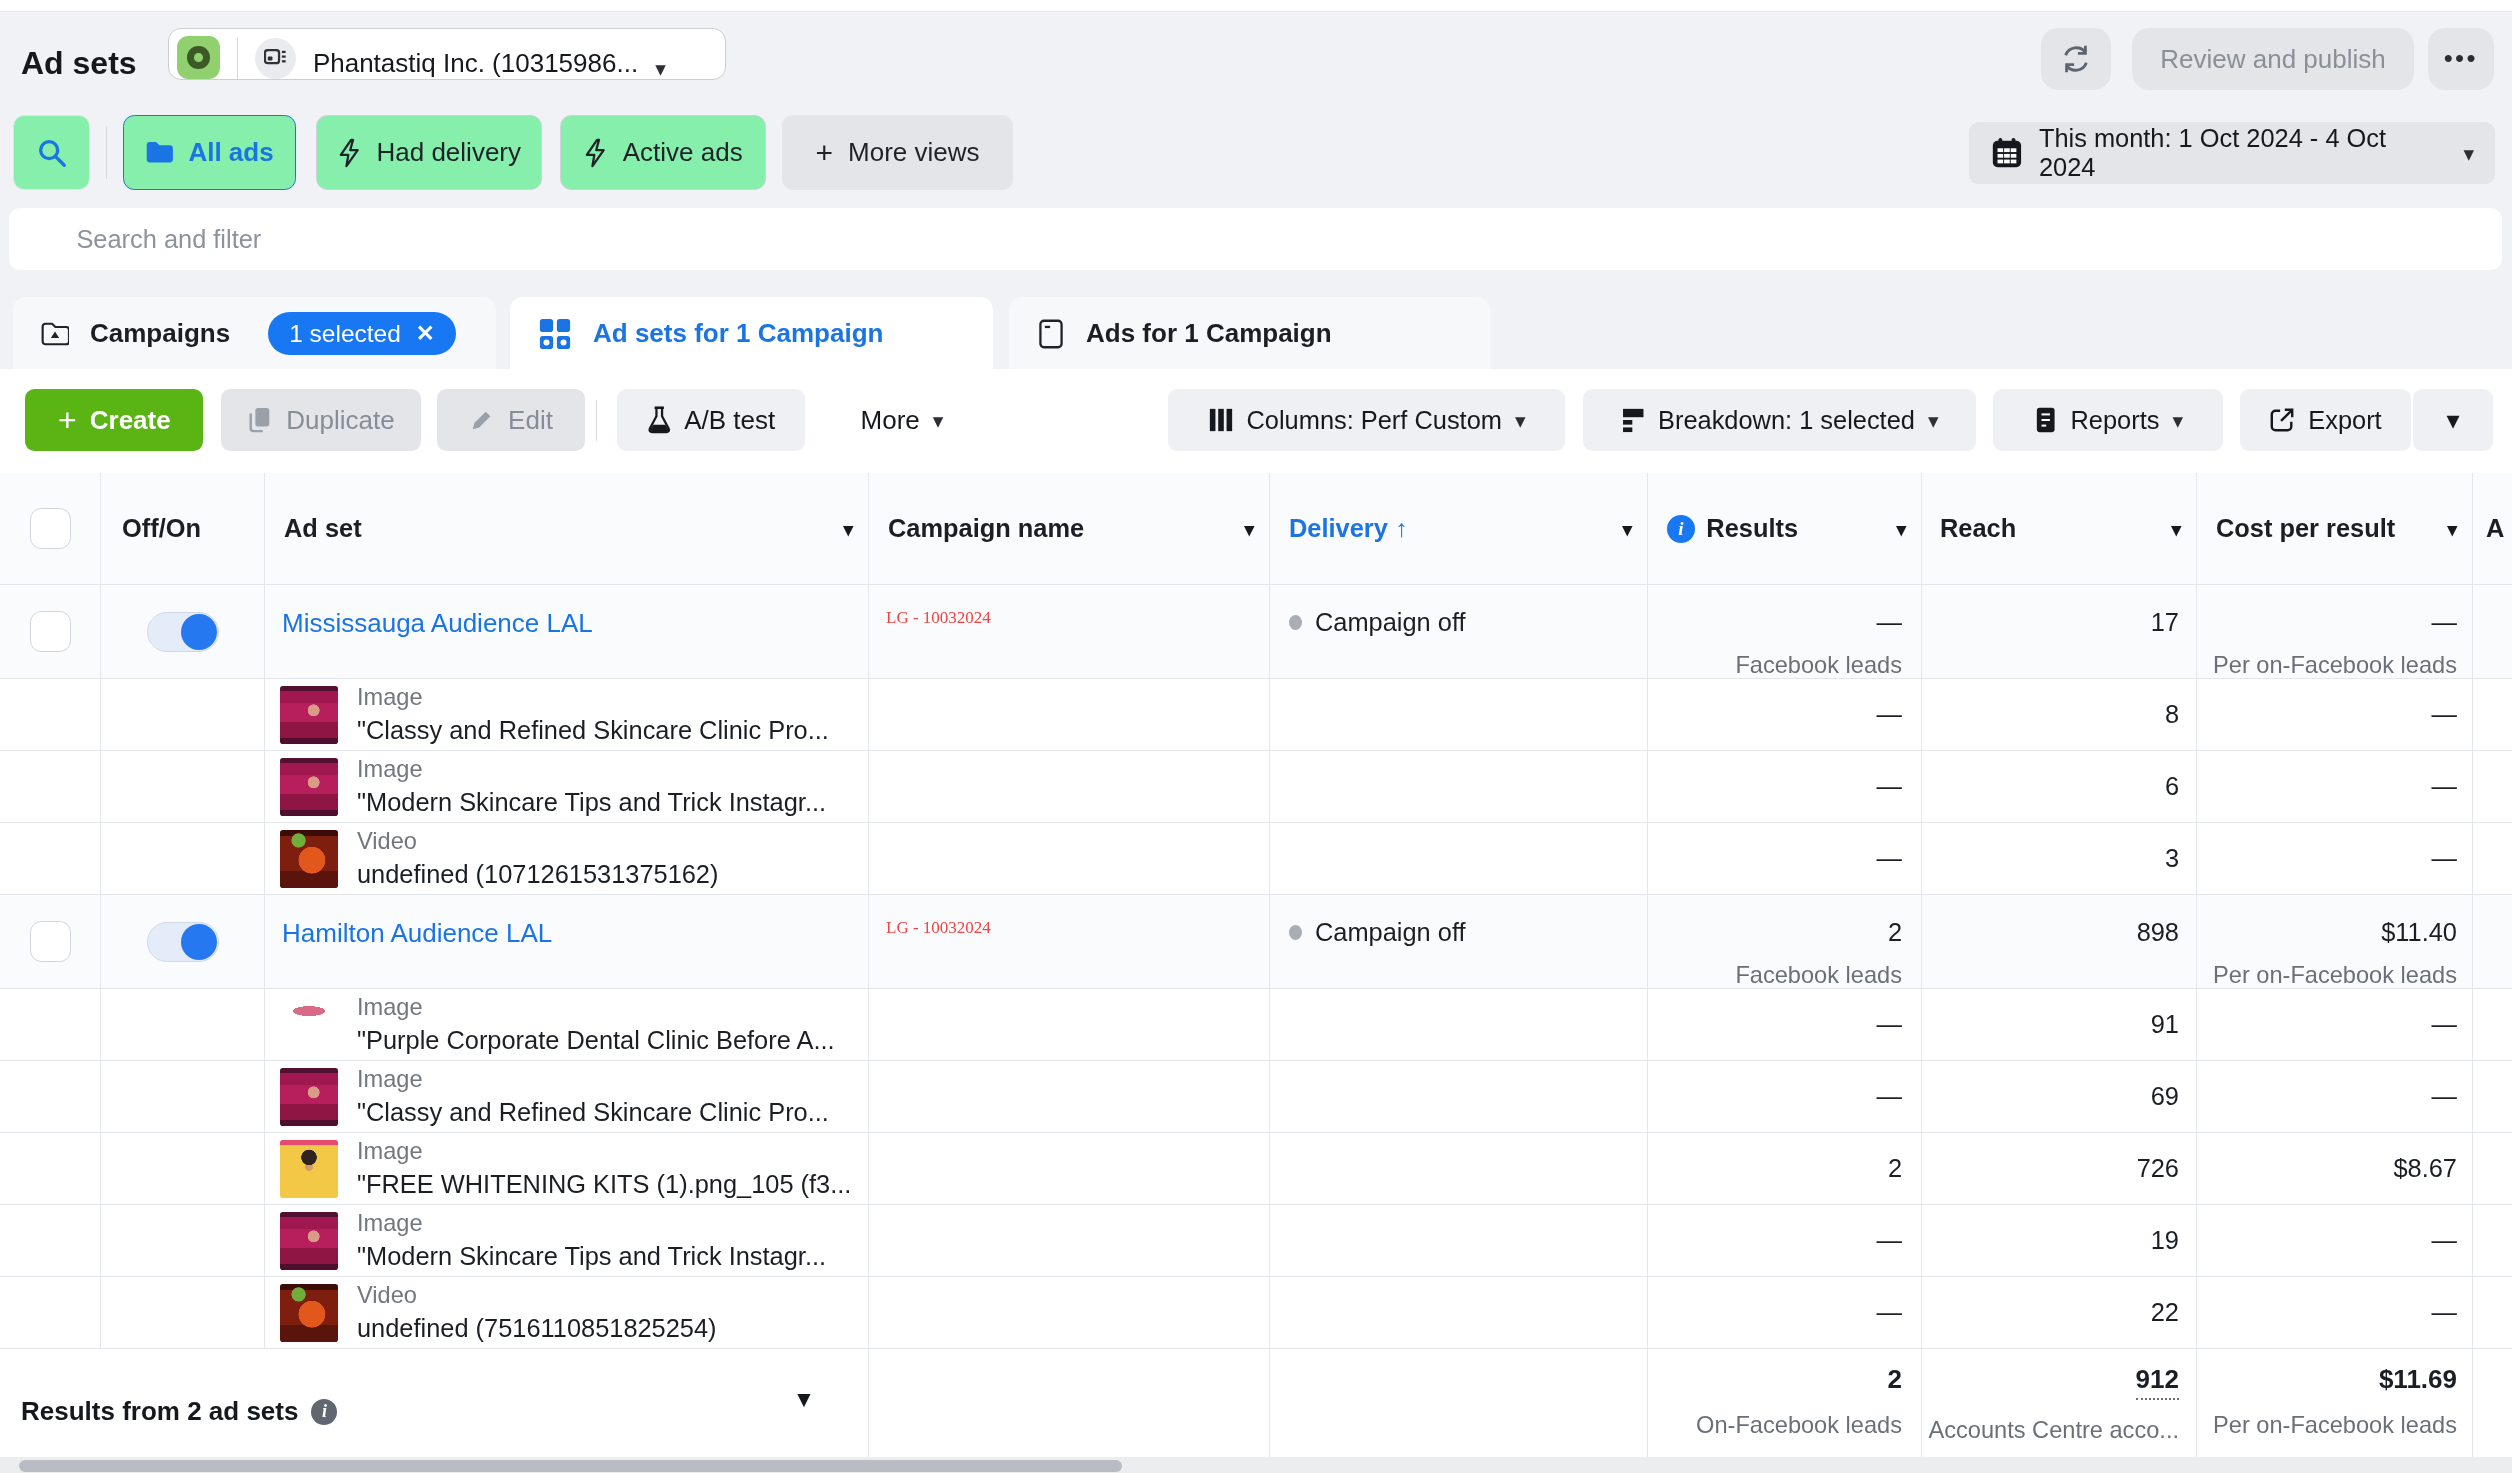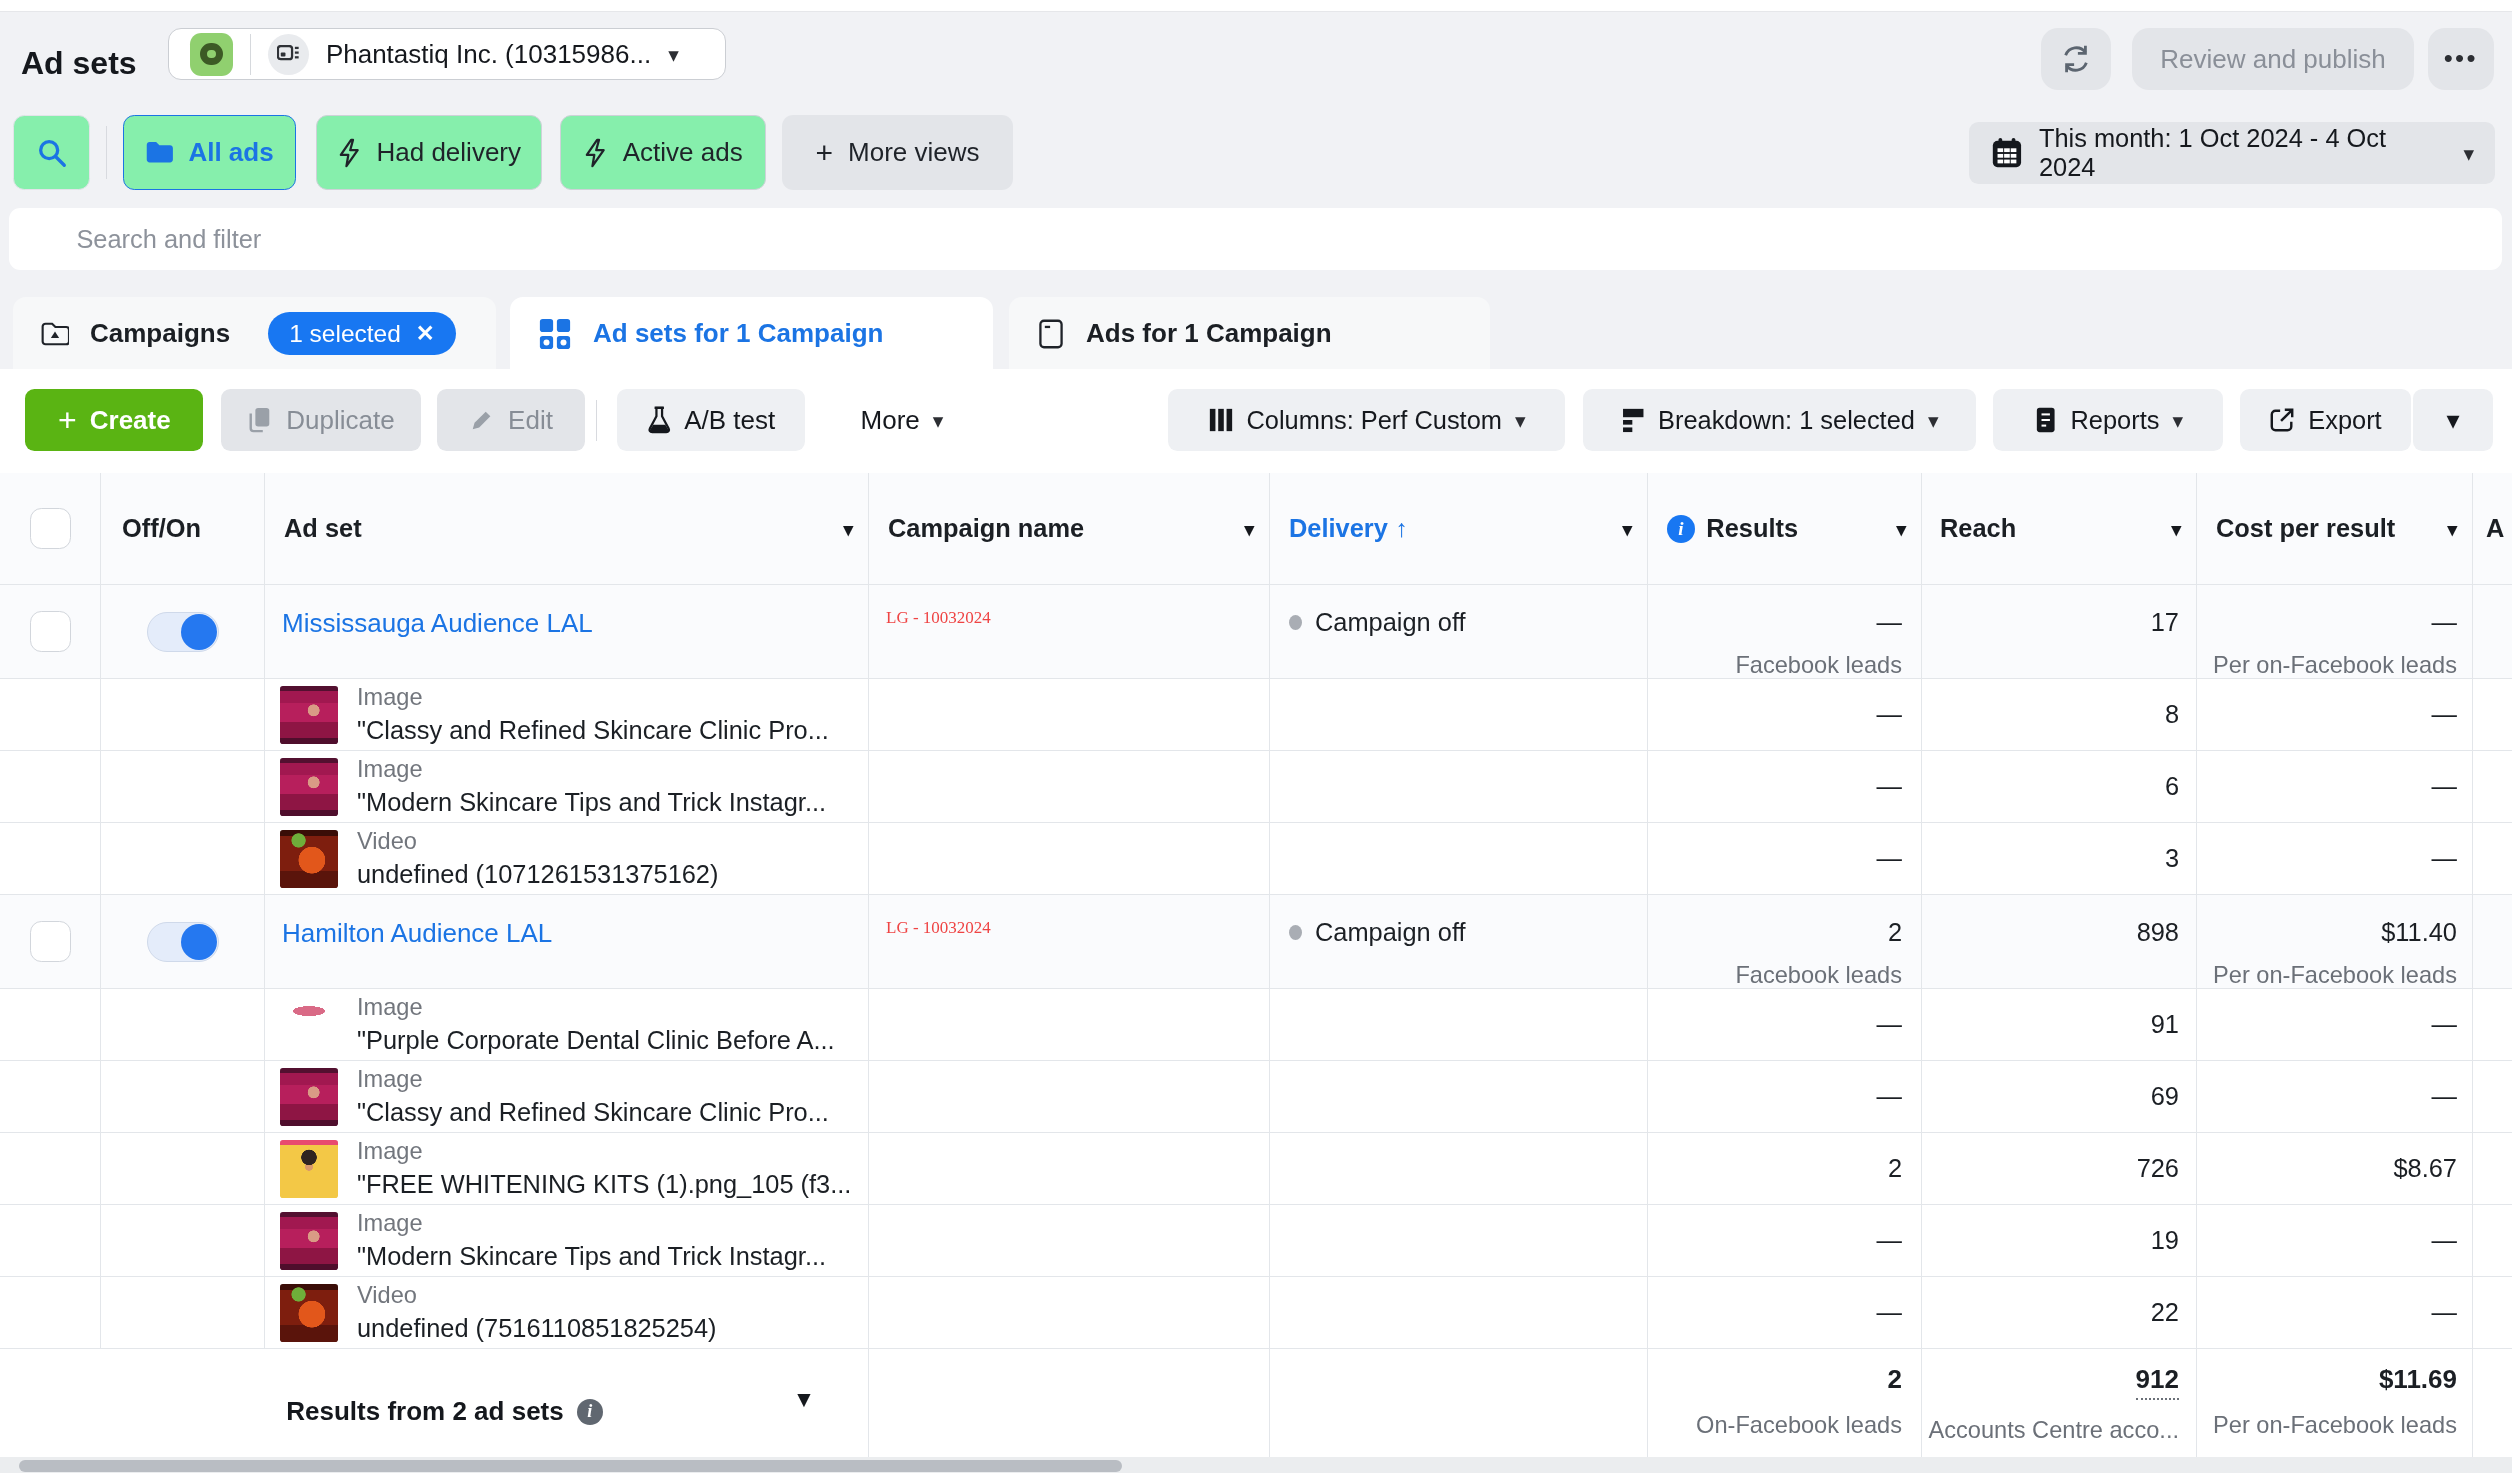--- a/index.html
+++ b/index.html
@@ -3,21 +3,21 @@
 <meta charset="utf-8">
 <style>
   html,body{margin:0;padding:0;}
   .page{position:relative;width:2512px;height:1474px;background:#f1f2f5;overflow:hidden;
         font-family:"Liberation Sans",sans-serif;color:#1c2127;}
   .topstrip{position:absolute;left:0;top:0;width:2512px;height:11.3px;background:#fff;border-bottom:0.9px solid #e6e7ea;}
 
   
   .page-title{position:absolute;left:21px;top:45px;font-size:32px;font-weight:bold;color:#15181d;}
   .account-pill{position:absolute;left:168px;top:28px;width:558px;height:52px;background:#fff;
-      border:0.9px solid #cbced3;border-radius:13px;display:flex;align-items:center;padding:0 21px;box-sizing:border-box;gap:17px;cursor:pointer;}
+      border:0.9px solid #cbced3;border-radius:13px;display:flex;align-items:flex-end;padding:0 8px;box-sizing:border-box;gap:17px;cursor:pointer;}
   .biz-logo{width:43px;height:43px;border-radius:11.3px;background:#90d06f;display:flex;align-items:center;justify-content:center;flex:0 0 auto;}
   .biz-logo i{display:block;width:22.6px;height:22.6px;border-radius:50%;border:7.5px solid #3c5a25;box-sizing:border-box;}
   .pill-div{width:0.9px;height:41px;background:#d6d9dd;}
   .acct-circle{width:41px;height:41px;border-radius:50%;background:#e9ebee;display:flex;align-items:center;justify-content:center;flex:0 0 auto;}
   .acct-name{font-size:26px;color:#15181d;white-space:nowrap;overflow:hidden;}
   .caret{font-size:21px;color:#2c2e33;line-height:1;}
   .gbtn{position:absolute;height:62px;background:#e3e5e9;border-radius:17px;display:flex;align-items:center;justify-content:center;cursor:pointer;box-sizing:border-box;}
   .btn-refresh{left:2041px;top:28px;width:70px;}
   .btn-review{left:2132px;top:28px;width:282px;font-size:26px;color:#8a8f98;}
   .btn-kebab{left:2428px;top:28px;width:66px;font-size:24.5px;font-weight:bold;color:#2c2e33;letter-spacing:2.8px;}
@@ -109,21 +109,21 @@
   .num{flex-direction:column;align-items:flex-end;}
   .h-adset .num{gap:15px;}
   .h-ad .num{justify-content:center;}
   .c5{padding-right:19px;}.c6{padding-right:17px;}.c7{padding-right:15px;}
   .v{font-size:25.4px;color:#1b1f24;white-space:nowrap;}
   .sub{font-size:23.6px;color:#6b7078;white-space:nowrap;}
   .h-foot .v{font-weight:bold;font-size:26px;}
   .h-foot{border-bottom:0.9px solid #dfe2e6;}
   .h-foot .num{padding-top:15px;gap:17px;align-items:flex-end;}
   .foot-label{display:flex;align-items:center;gap:13px;padding:17px 0 0 21px;font-size:26px;font-weight:bold;color:#15181d;}
-  .foot-merge{grid-column:1/4;justify-content:center;}
+  .foot-merge{grid-column:1/4;}
   .info-i{display:inline-flex;width:28px;height:28px;border-radius:50%;background:#1877f2;color:#fff;
           align-items:center;justify-content:center;font-size:19px;font-weight:bold;font-family:"Liberation Serif",serif;font-style:italic;flex:0 0 auto;}
   .info-dark{background:#606770;width:26px;height:26px;font-size:18px;}
   .foot-caret{position:absolute;right:53px;top:38px;font-size:22.6px;color:#15181d;cursor:pointer;}
   .u-dot{border-bottom:2.8px dotted #6b7078;padding-bottom:2.8px;cursor:pointer;}
   .blue{color:#1b74e4;}
   .sort-arrow{font-size:24.5px;color:#1b74e4;margin-left:7.5px;font-weight:normal;}
   .c1h{padding-left:21px;}
   .c2h{padding-left:19px;}
   .c3h{padding-left:19px;}

